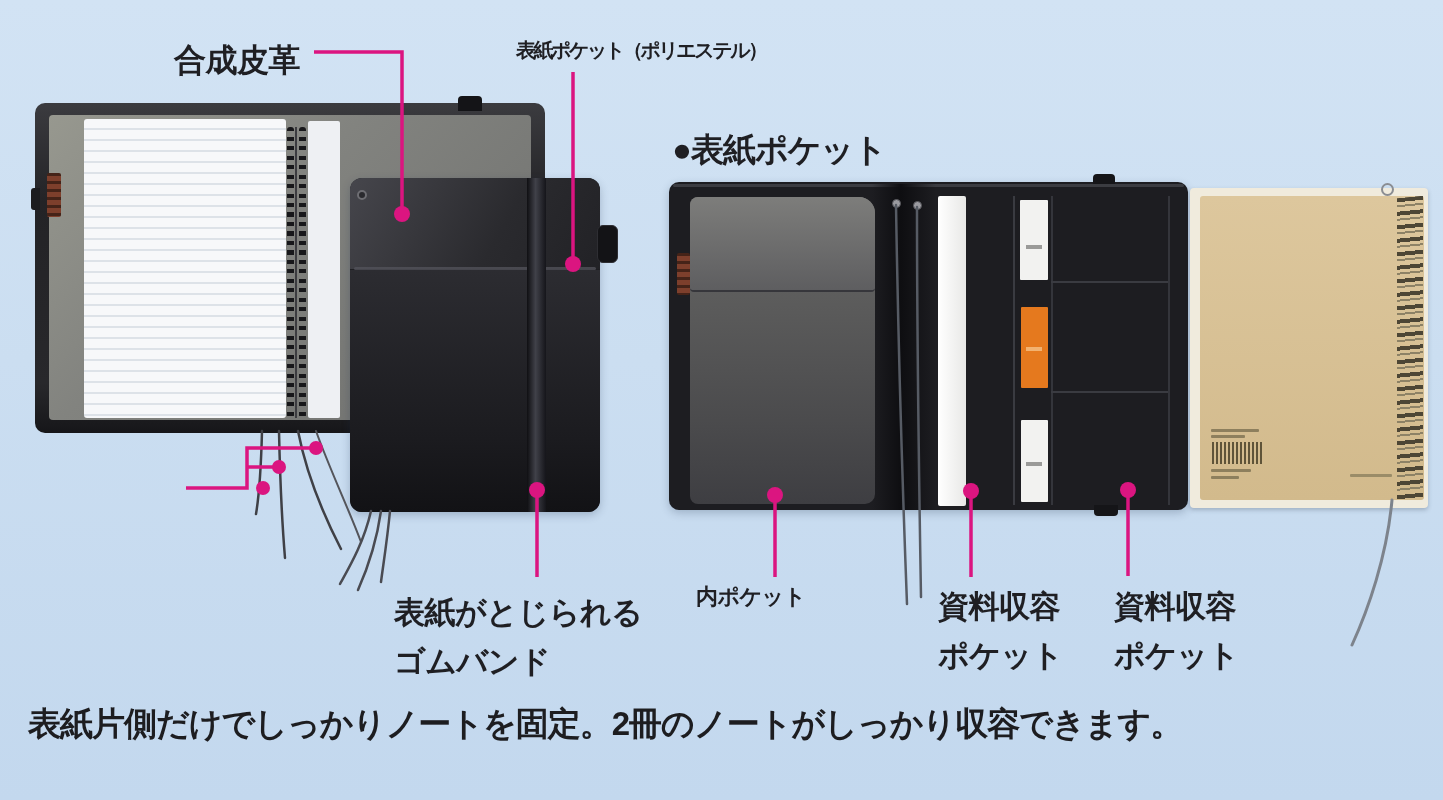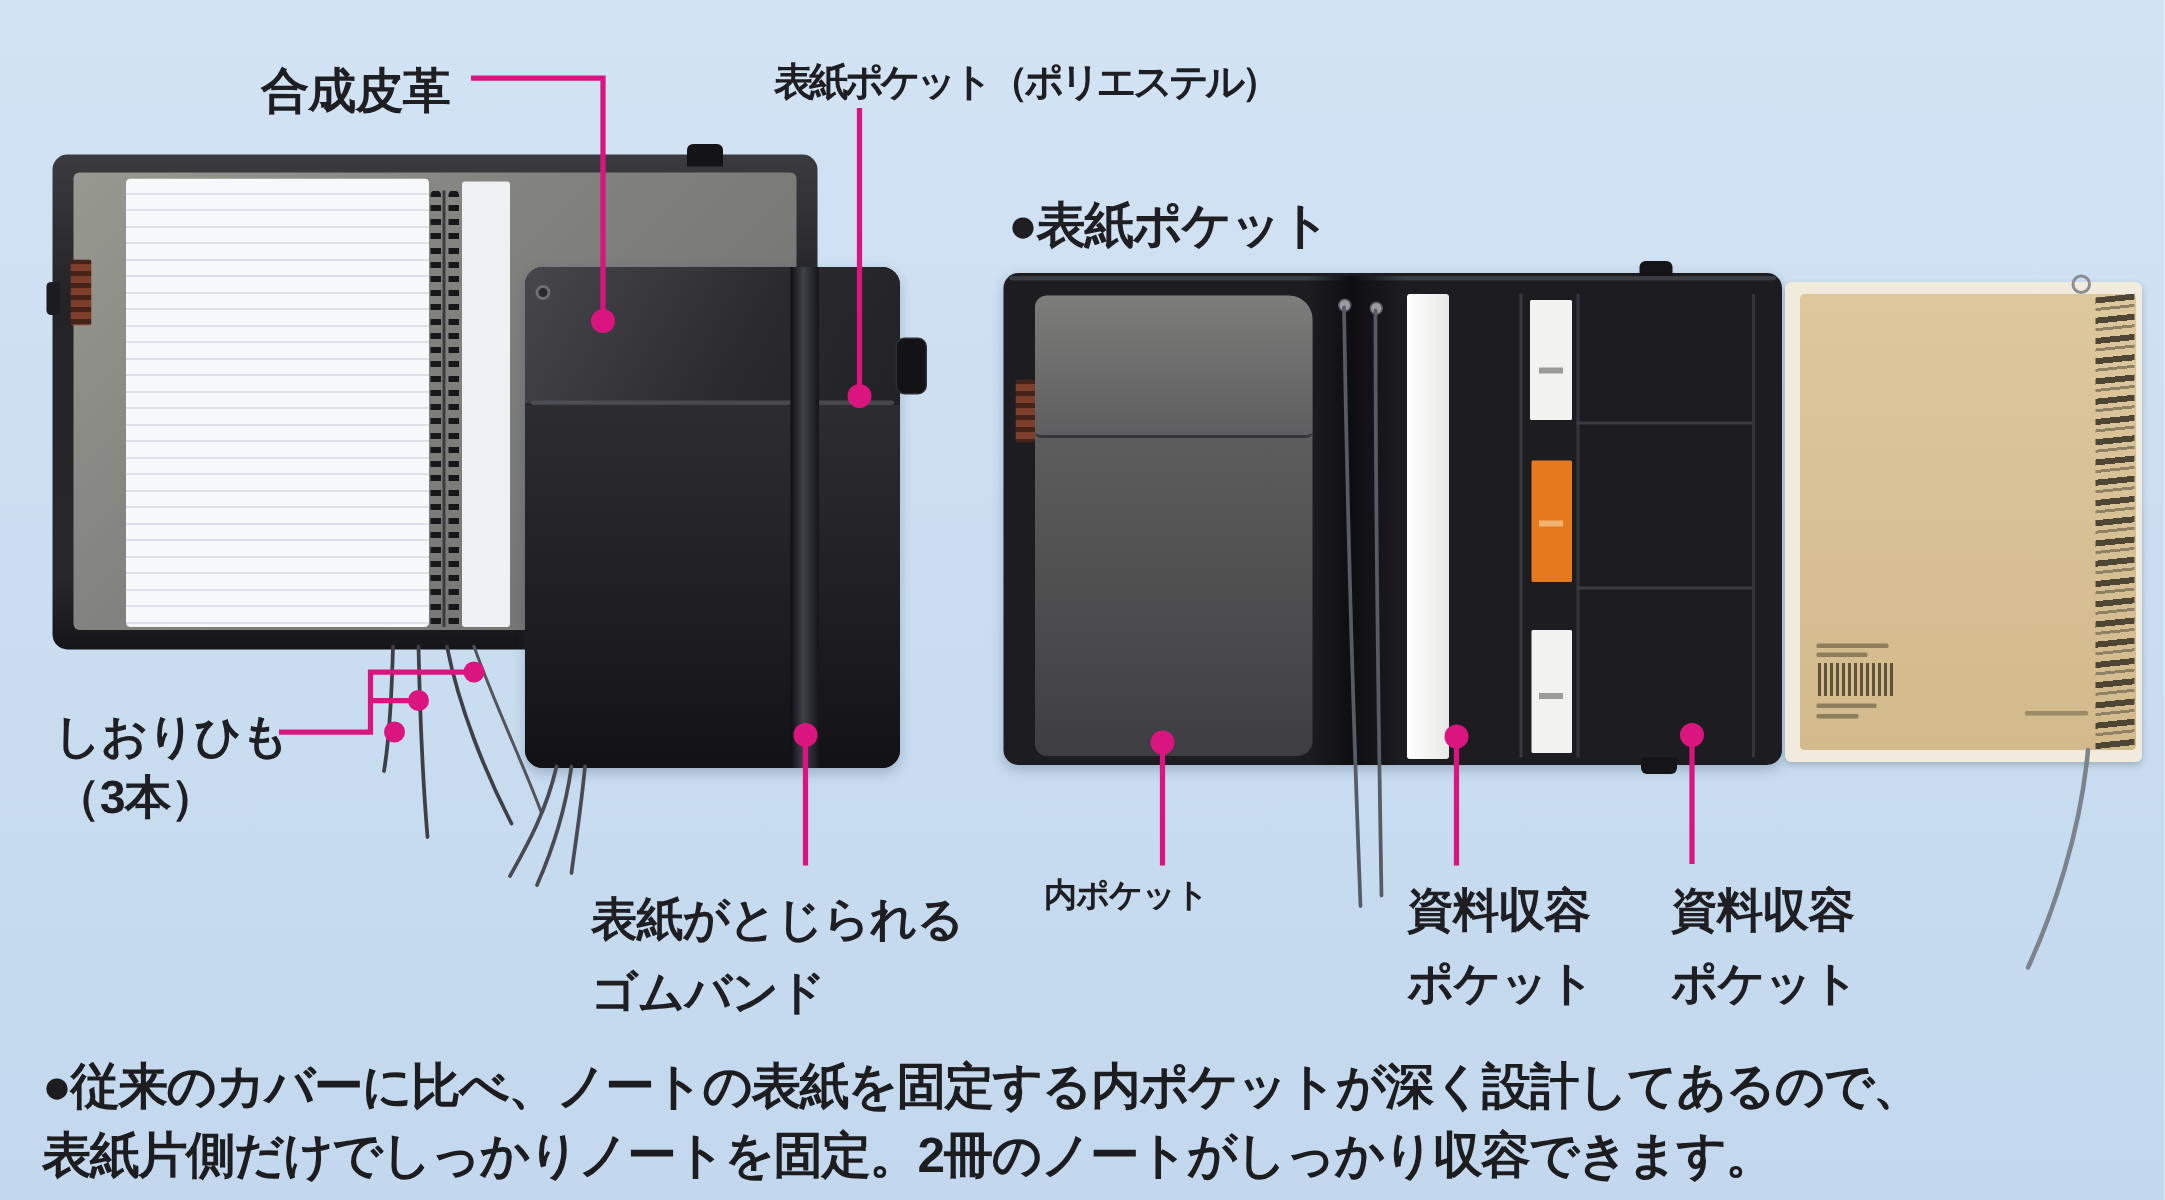--- a/index.html
+++ b/index.html
@@ -87,21 +87,21 @@
   #kn-barcode{left:1212px;top:442px;width:50px;height:22px;
               background:repeating-linear-gradient(90deg,#5f5439 0 2px,rgba(0,0,0,0) 2px 4px);}
   #kn-txt3{left:1211px;top:469px;width:40px;}
   #kn-txt4{left:1211px;top:476px;width:28px;}
   #kn-txt5{left:1350px;top:474px;width:42px;background:#9a8c68;}
 
   
   #overlay{left:0;top:0;width:1443px;height:800px;pointer-events:none;}
   .lbl{color:#1f1f23;font-weight:700;white-space:nowrap;letter-spacing:-0.5px;}
   #lbl-synthetic{left:174px;top:39px;font-size:32px;}
-  #lbl-coverpocket{left:516px;top:37px;font-size:26px;letter-spacing:-2.5px;text-align:right;}
+  #lbl-coverpocket{left:516px;top:37px;font-size:20px;letter-spacing:-2.5px;text-align:right;}
   #lbl-heading{left:672px;top:128px;font-size:33px;letter-spacing:-1px;}
   #lbl-bookmark{left:36px;top:470px;font-size:31px;line-height:41px;}
   #lbl-elastic{left:394px;top:588px;font-size:31px;line-height:49px;}
   #lbl-innerpocket{left:696px;top:582px;font-size:22px;}
   #lbl-docpocket{left:938px;top:582px;font-size:31px;line-height:49px;}
   #lbl-cardpocket{left:1114px;top:582px;font-size:31px;line-height:49px;}
   #paragraph{left:28px;top:701px;font-size:33px;line-height:46px;font-weight:700;
              color:#1d1d20;letter-spacing:-1px;white-space:nowrap;}
 </style>
 </head>
@@ -197,36 +197,31 @@
       <circle cx="537" cy="490" r="8"></circle>
       <circle cx="775" cy="495" r="8"></circle>
       <circle cx="971" cy="491" r="8"></circle>
       <circle cx="1128" cy="490" r="8"></circle>
     </g>
   </svg>
 
   <div id="lbl-synthetic" class="lbl">合成皮革</div>
   <div id="lbl-coverpocket" class="lbl">表紙ポケット（ポリエステル）</div>
   <div id="lbl-heading" class="lbl">●表紙ポケット</div>
-  <div id="lbl-bookmark" class="lbl">
-    <div style="position:static">しおりひも</div>
-    <div style="position:static">（3本）</div>
-  </div>
   <div id="lbl-elastic" class="lbl">
     <div style="position:static">表紙がとじられる</div>
     <div style="position:static">ゴムバンド</div>
   </div>
   <div id="lbl-innerpocket" class="lbl">内ポケット</div>
   <div id="lbl-docpocket" class="lbl">
     <div style="position:static">資料収容</div>
     <div style="position:static">ポケット</div>
   </div>
   <div id="lbl-cardpocket" class="lbl">
     <div style="position:static">資料収容</div>
     <div style="position:static">ポケット</div>
   </div>
 
   <div id="paragraph">
-    <div style="position:static">●従来のカバーに比べ、ノートの表紙を固定する内ポケットが深く設計してあるので、</div>
     <div style="position:static">表紙片側だけでしっかりノートを固定。2冊のノートがしっかり収容できます。</div>
   </div>
 
 </div>
 
 </body></html>

